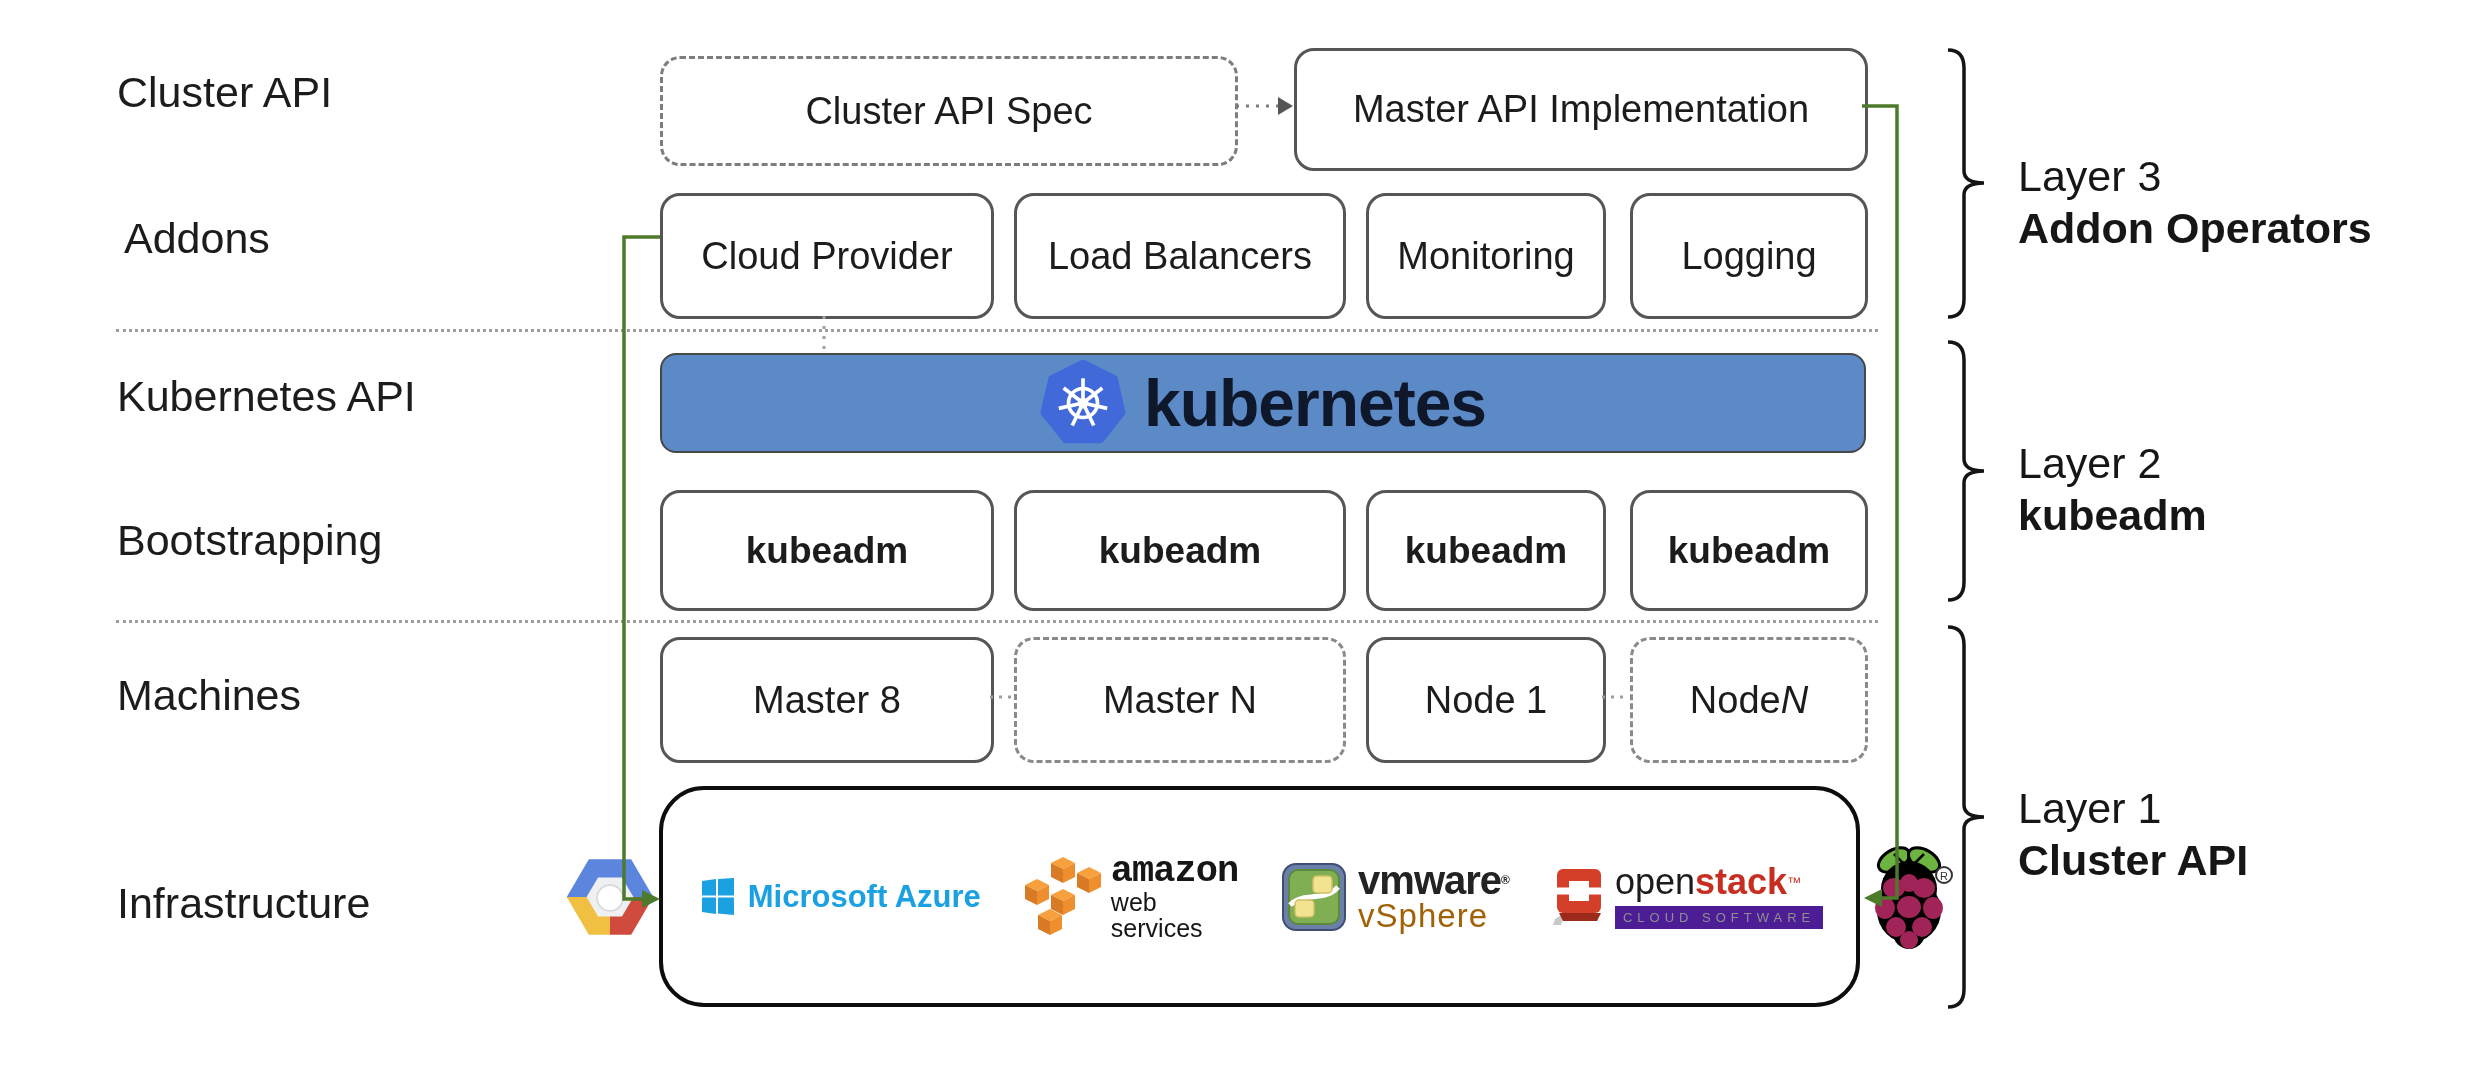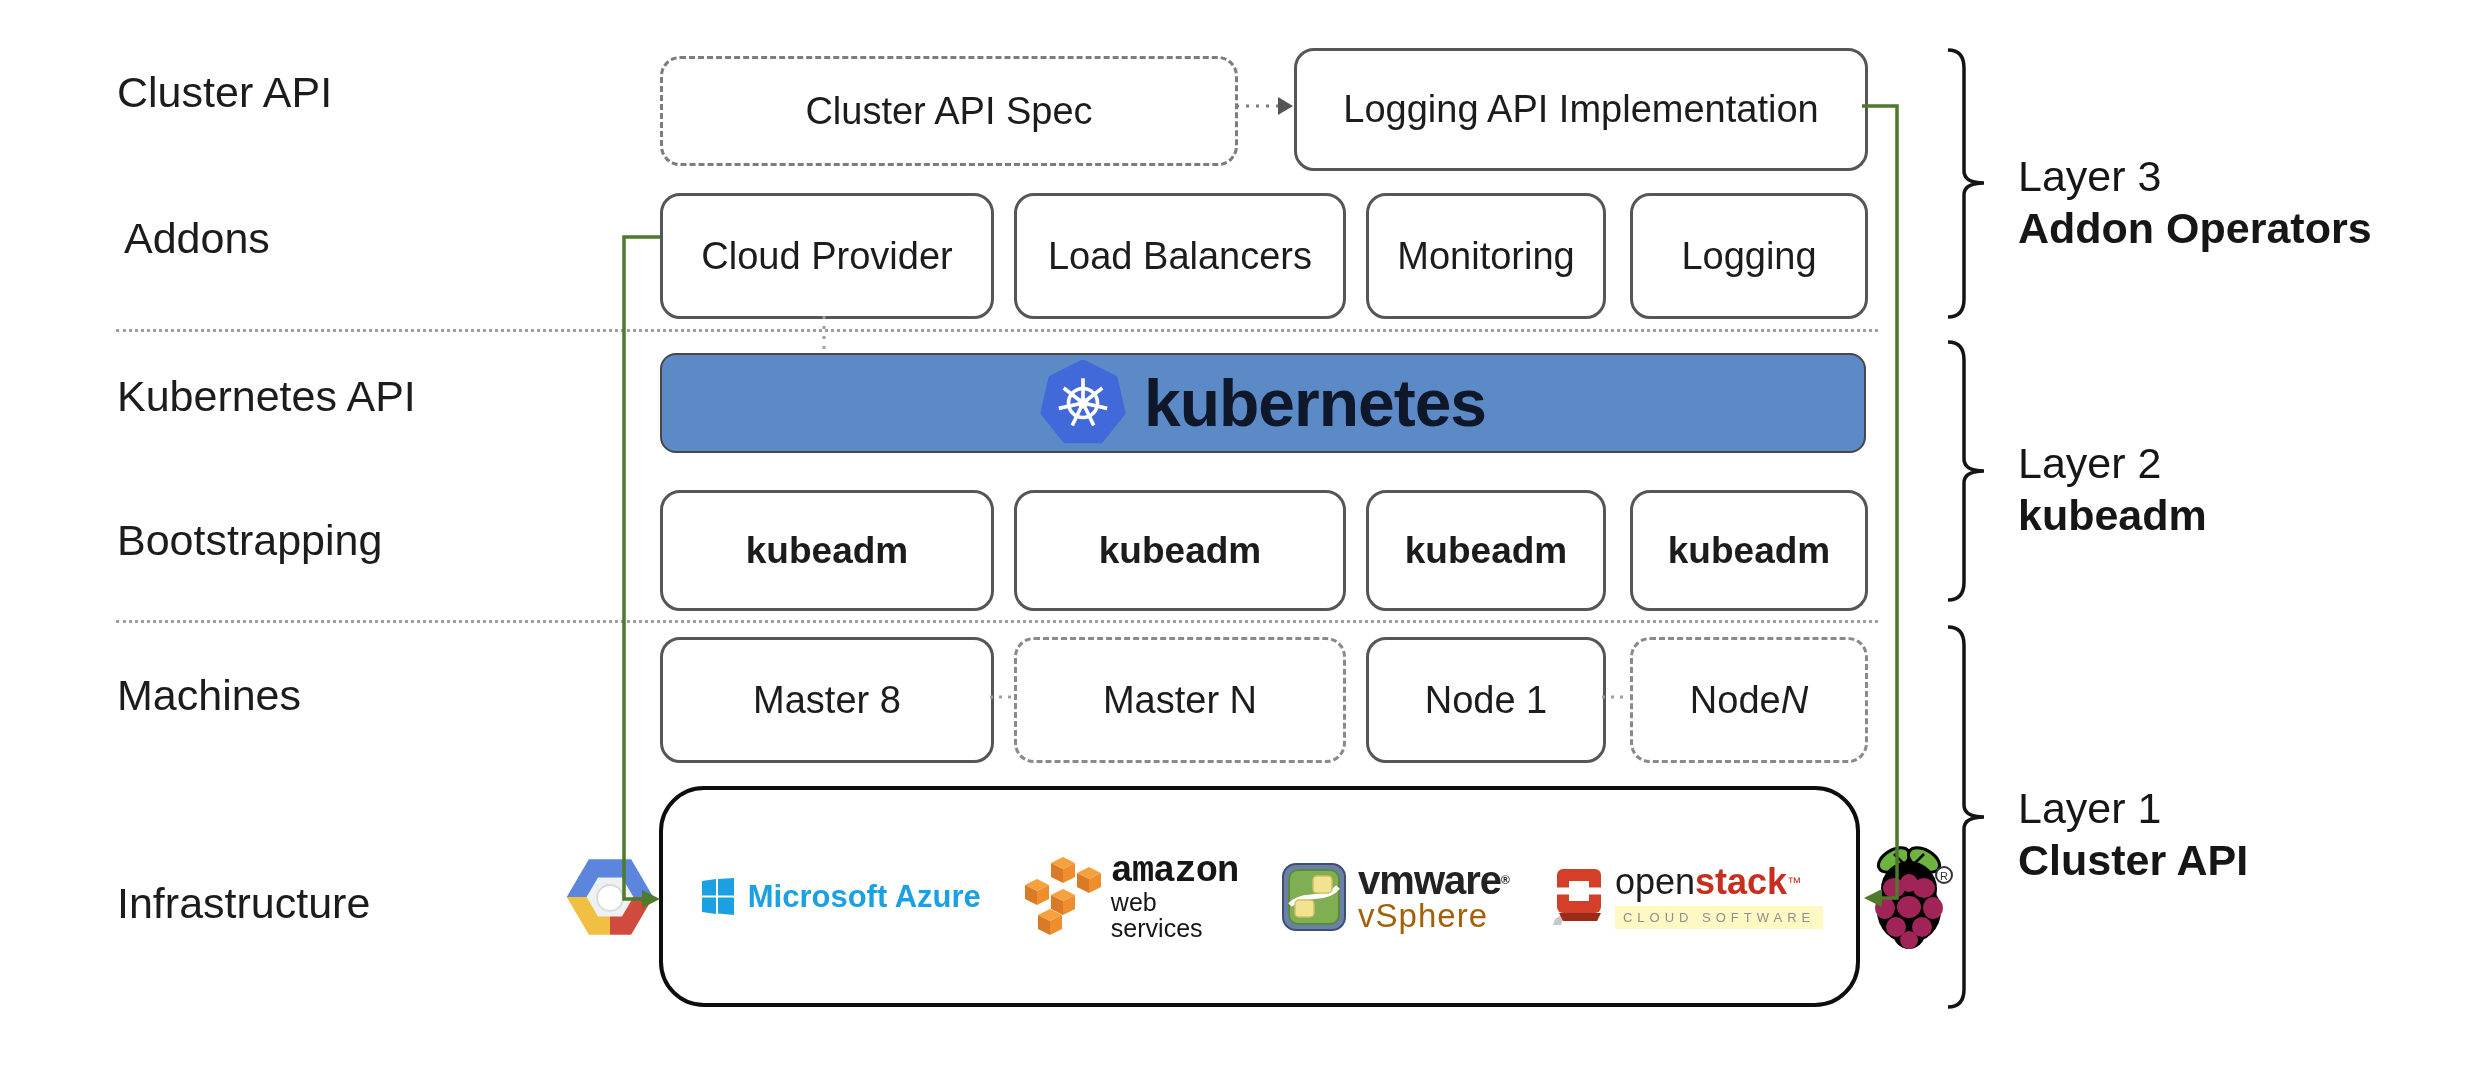--- a/index.html
+++ b/index.html
@@ -28,21 +28,21 @@
   .azure-word{font-size:31px;font-weight:600;color:var(--azure-blue);margin-left:12px;white-space:nowrap;}
   .stackcol{display:flex;flex-direction:column;justify-content:center;}
   .aws-word1{font-size:37px;font-weight:bold;color:#161616;line-height:36px;letter-spacing:-1px;font-family:Liberation Mono, monospace;}
   .aws-word2{font-size:25px;color:#161616;line-height:26px;letter-spacing:0px;}
   .vmware-word{font-size:40px;font-weight:bold;color:#232323;line-height:38px;letter-spacing:-1px;}
   .vsphere-word{font-size:33px;color:#a16207;line-height:34px;letter-spacing:1px;}
   .os-row{font-size:36px;line-height:36px;white-space:nowrap;}
   .os-open{color:#1c1c1c;}
   .os-stack{color:#c62f20;font-weight:bold;}
   .os-tm{color:#c62f20;font-size:14px;vertical-align:top;}
-  .os-sub{margin-top:6px;background:#fef9c3;color:#8f8f8f;font-size:13px;letter-spacing:5px;
+  .os-sub{margin-top:6px;background:#4c1d95;color:#8f8f8f;font-size:13px;letter-spacing:5px;
           padding:4px 8px;text-align:center;white-space:nowrap;}
   .layerlabel{position:absolute;left:2018px;font-size:43px;line-height:52px;white-space:nowrap;color:#161616;}
   .layerlabel .l2{font-weight:bold;}
   .reg{font-size:12px;vertical-align:top;}
   svg{display:block;}
   #overlay{position:absolute;left:0;top:0;pointer-events:none;}
   .nodeN-i{font-style:italic;}
 </style>
 </head>
 <body>
@@ -50,21 +50,21 @@
 <div id="canvas">
 
   <div class="rowlabel" style="top:66px">Cluster API</div>
   <div class="rowlabel" style="top:212px;left:124px">Addons</div>
   <div class="rowlabel" style="top:370px">Kubernetes API</div>
   <div class="rowlabel" style="top:514px">Bootstrapping</div>
   <div class="rowlabel" style="top:669px">Machines</div>
   <div class="rowlabel" style="top:877px">Infrastructure</div>
 
   <div class="box dashed" style="left:660px;top:56px;width:572px;height:104px">Cluster API Spec</div>
-  <div class="box" style="left:1294px;top:48px;width:568px;height:117px">Logging API Implementation</div>
+  <div class="box" style="left:1294px;top:48px;width:568px;height:117px">Master API Implementation</div>
 
   <div class="box" style="left:1014px;top:193px;width:326px;height:120px">Load Balancers</div>
   <div class="box" style="left:660px;top:193px;width:328px;height:120px">Cloud Provider</div>
   <div class="box" style="left:1366px;top:193px;width:234px;height:120px">Monitoring</div>
   <div class="box" style="left:1630px;top:193px;width:232px;height:120px">Logging</div>
 
   <div class="sep" style="top:329px"></div>
   <div class="sep" style="top:620px"></div>
 
   <div id="banner">

